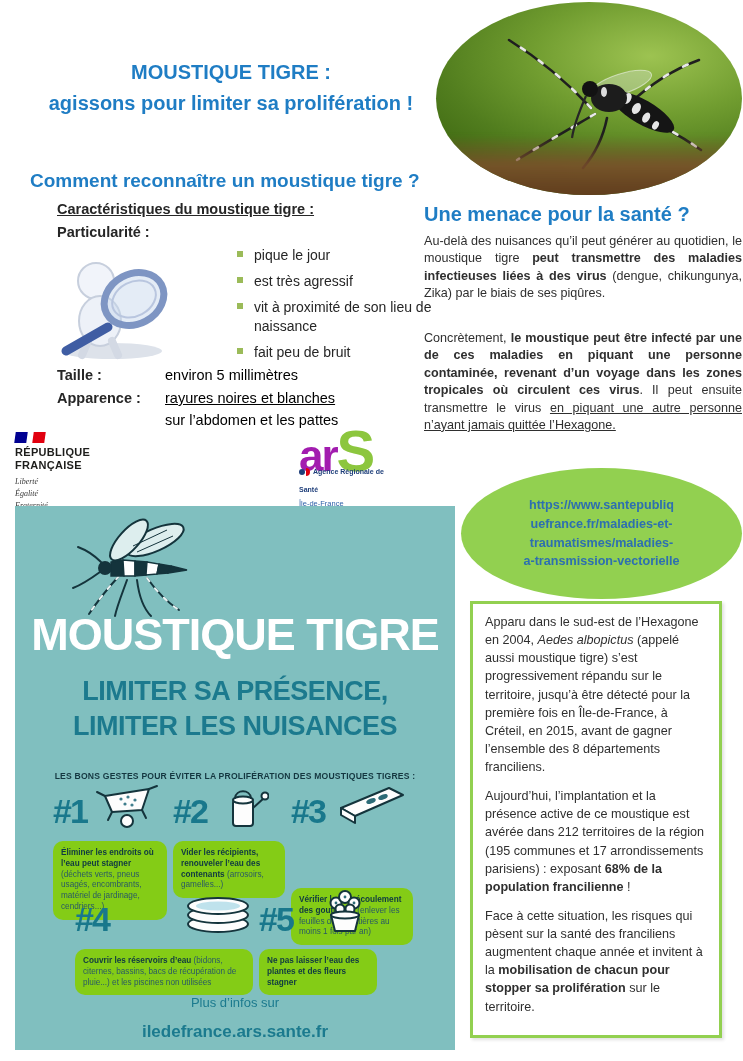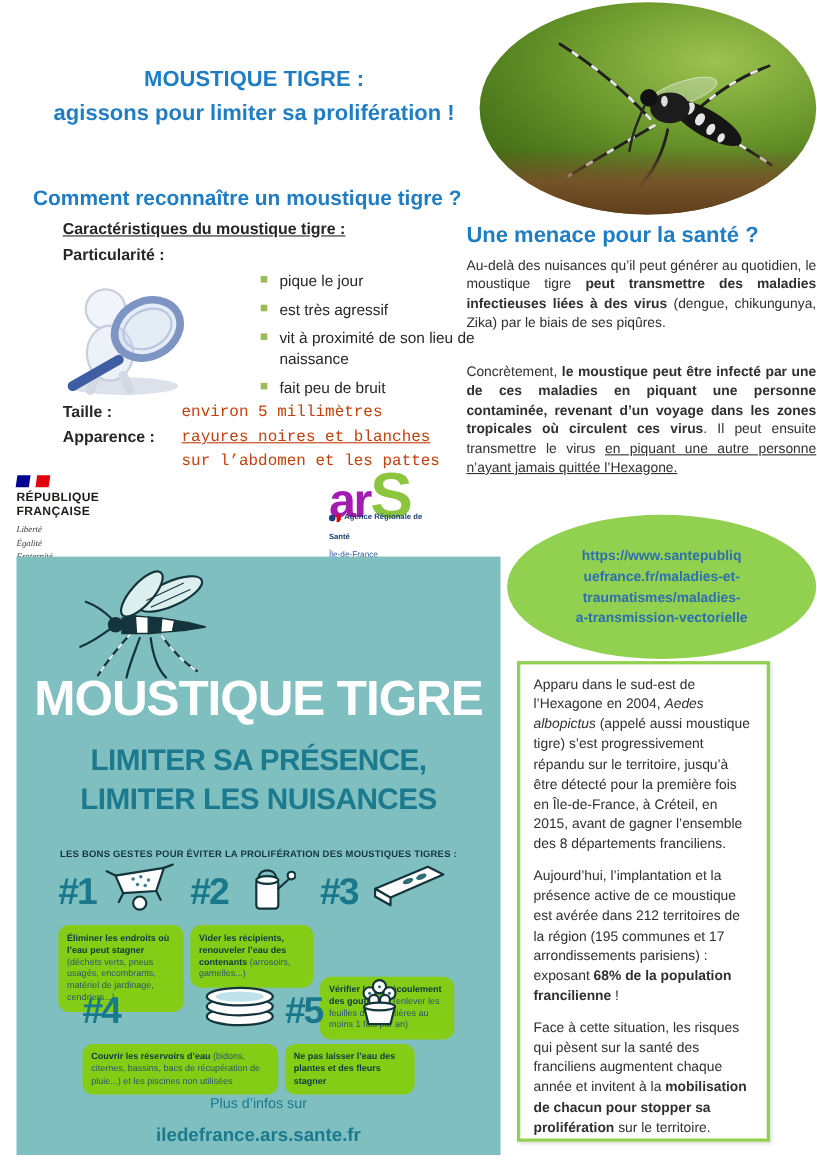--- a/index.html
+++ b/index.html
@@ -22,21 +22,21 @@
   
   .left-heading{ position:absolute; left:30px; top:170px; font-size:19px; font-weight:700; color:#1f7dc4; }
   .char-heading{ position:absolute; left:57px; top:201px; font-size:14.5px; font-weight:700;
     color:#262626; text-decoration:underline; }
   .part-label{ position:absolute; left:57px; top:224px; font-size:14.5px; font-weight:700; color:#262626; }
   .magnifier{ position:absolute; left:50px; top:243px; }
   .bullets{ position:absolute; left:254px; top:246px; width:186px; font-size:14px; color:#262626; }
   .bullets .li{ position:relative; margin-bottom:7px; line-height:1.35; }
   .bullets .sq{ position:absolute; left:-17px; top:5px; width:6px; height:6px; background:#9bbb59; display:inline-block; }
   .row-label{ position:absolute; left:57px; font-size:14.5px; font-weight:700; color:#262626; }
-  .row-value{ position:absolute; left:165px; font-size:14.5px; color:#c2410c;font-family:Liberation Mono, monospace; }
+  .row-value{ position:absolute; left:165px; font-size:14.5px; color:#000000; }
   .u{ text-decoration:underline; }
   .it{ font-style:italic; }
   .b{ font-weight:700; }
   
   .rf-logo{ position:absolute; left:15px; top:432px; width:110px; color:#1d1d1b; }
   .rf-flag{ display:flex; width:30px; height:11px; margin-bottom:3px; }
   .rf-flag .f1{ width:12px; background:#000091; transform:skewX(-8deg); }
   .rf-flag .f2{ width:6px; background:#fff; }
   .rf-flag .f3{ width:12px; background:#e1000f; transform:skewX(-8deg); }
   .rf-name{ font-size:11px; font-weight:800; line-height:1.15; letter-spacing:.3px; }
@@ -50,21 +50,21 @@
   .ars-agency{ font-size:7px; font-weight:700; color:#1f3f7a; display:inline; vertical-align:middle;}
   .ars-region{ font-size:7.5px; color:#2b5ea7; margin-top:1px; }
   
   .right-heading{ position:absolute; left:424px; top:203px; width:318px; text-align:left;
     font-size:20px; font-weight:700; color:#1f7dc4; }
   .rpara{ position:absolute; left:424px; width:318px; font-size:12.6px; line-height:1.38;
     text-align:justify; color:#2f2f2f; }
   .url-oval{ position:absolute; left:461px; top:468px; width:281px; height:131px; background:#92d050;
     border-radius:50%; display:flex; align-items:center; justify-content:center; }
   .url-text{ text-align:center; font-size:12.6px; font-weight:700; color:#2d6fb0; line-height:1.5; }
-  .green-box{ position:absolute; left:470px; top:601px; width:230px; height:437px;
+  .green-box{ position:absolute; left:470px; top:601px; width:252px; height:437px;
     border:3px solid #92d050; background:#fff; padding:9px 12px 8px 12px;
     font-size:12.6px; line-height:1.44; color:#2f2f2f; box-shadow:2px 2px 3px rgba(0,0,0,.12); }
   .green-box p + p{ margin-top:11px; }
   
   .poster{ position:absolute; left:15px; top:506px; width:440px; height:544px; background:#80bfbf; overflow:hidden; }
   .p-mosquito{ position:absolute; left:52px; top:8px; }
   .p-title{ position:absolute; left:0; top:106px; width:100%; text-align:center; color:#ffffff;
     font-size:45px; font-weight:800; letter-spacing:-1px; line-height:1; }
   .p-sub{ position:absolute; left:0; width:100%; text-align:center; color:#1c7a8e;
     font-size:27px; font-weight:800; letter-spacing:-.5px; line-height:1; }

